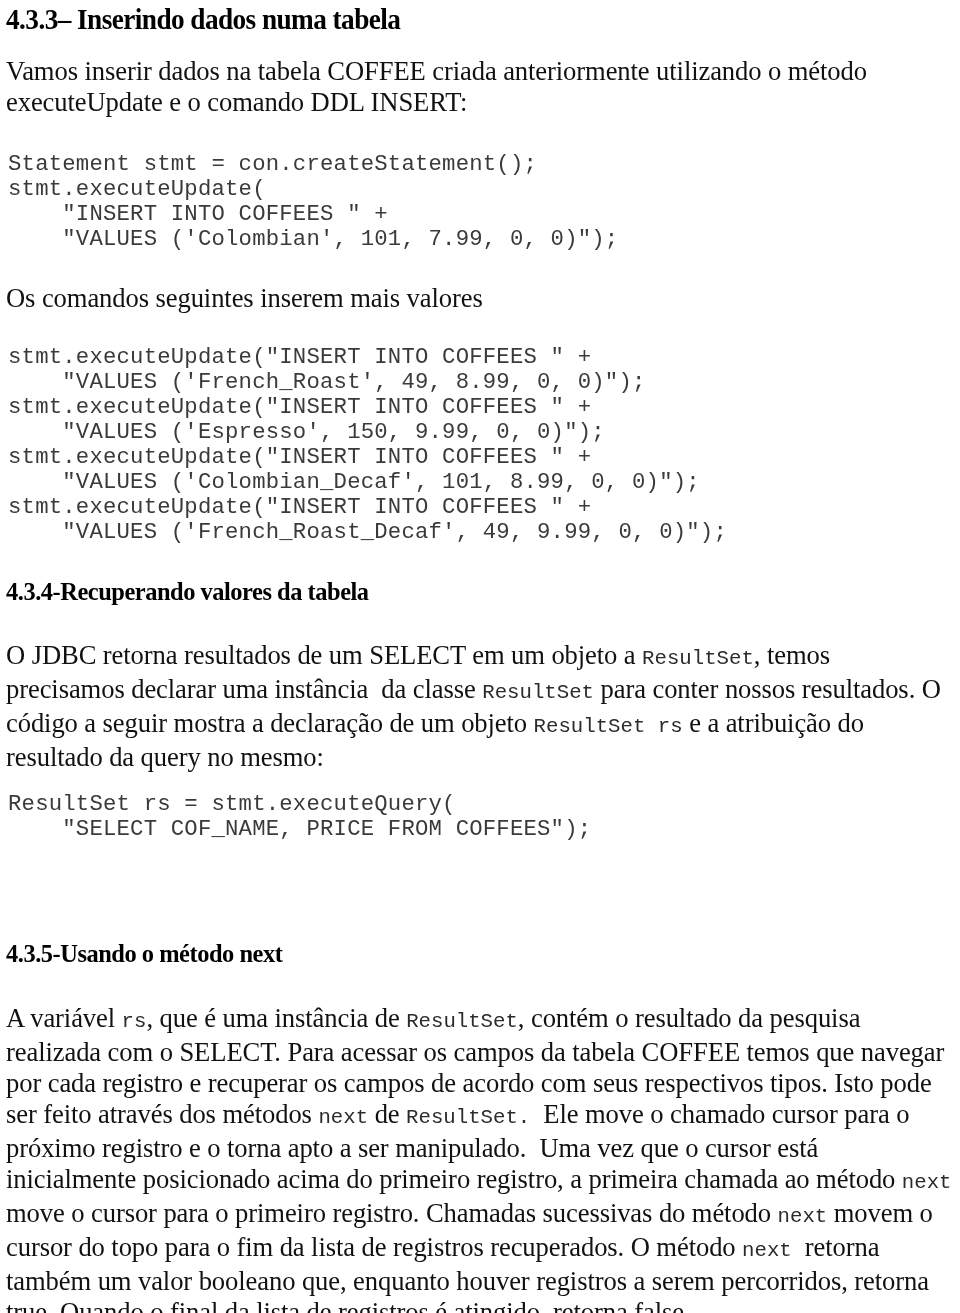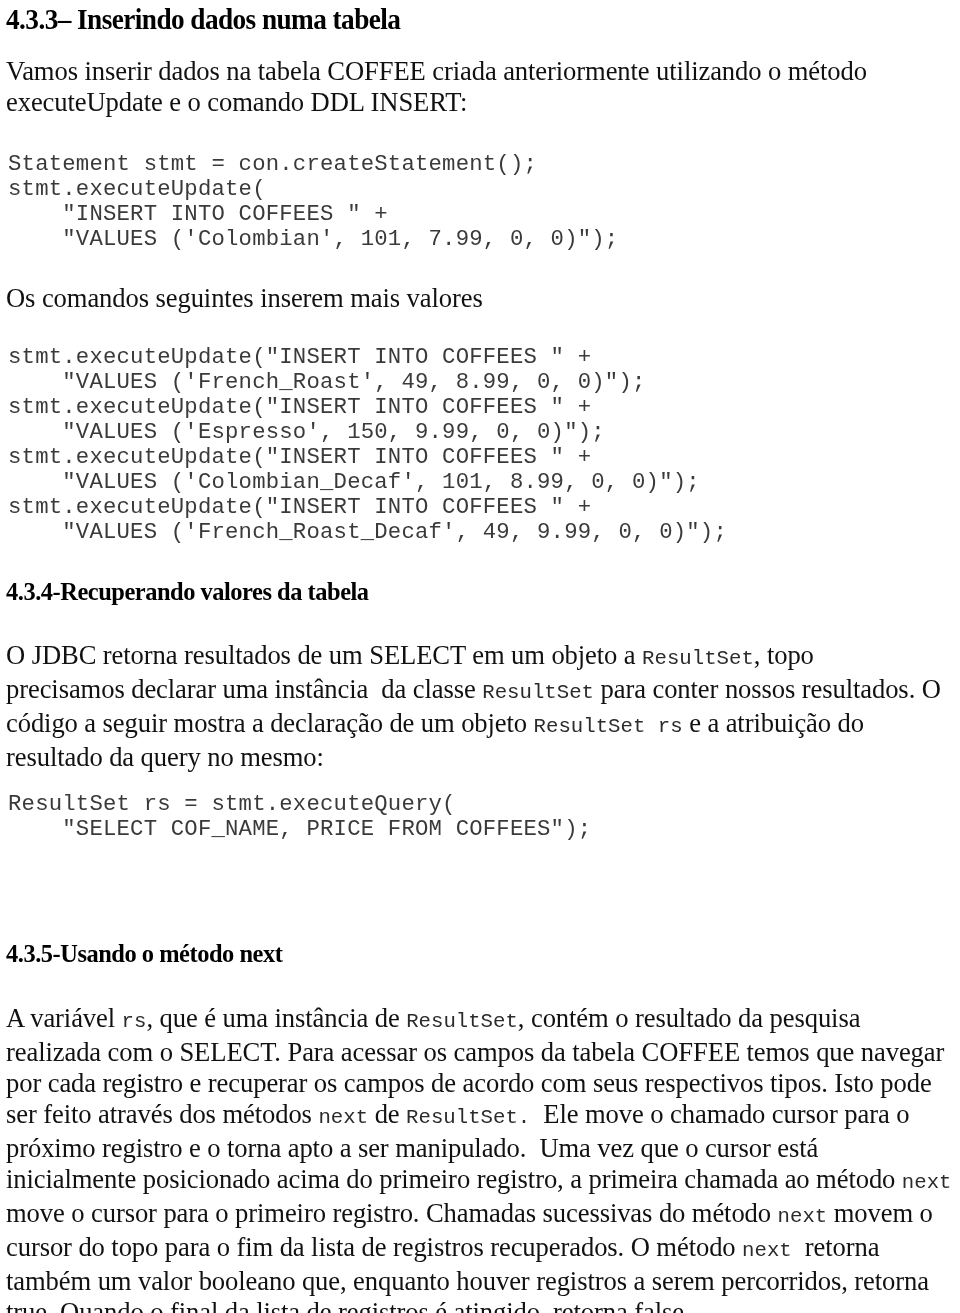--- a/index.html
+++ b/index.html
@@ -118,21 +118,21 @@
 stmt.executeUpdate("INSERT INTO COFFEES " +
     "VALUES ('Espresso', 150, 9.99, 0, 0)");
 stmt.executeUpdate("INSERT INTO COFFEES " +
     "VALUES ('Colombian_Decaf', 101, 8.99, 0, 0)");
 stmt.executeUpdate("INSERT INTO COFFEES " +
     "VALUES ('French_Roast_Decaf', 49, 9.99, 0, 0)");</pre>
 
   <h2 class="section-heading h-sub abs" id="heading-434">4.3.4-Recuperando valores da tabela</h2>
 
   <p class="prose abs" id="para-resultset">
-    <span class="ln"><span>O JDBC retorna resultados de um SELECT em um objeto a </span><span class="mono">ResultSet</span><span>, topo</span></span>
+    <span class="ln"><span>O JDBC retorna resultados de um SELECT em um objeto a </span><span class="mono">ResultSet</span><span>, temos</span></span>
     <span class="ln"><span>precisamos declarar uma instância  da classe </span><span class="mono">ResultSet</span><span> para conter nossos resultados. O</span></span>
     <span class="ln"><span>código a seguir mostra a declaração de um objeto </span><span class="mono">ResultSet rs</span><span> e a atribuição do</span></span>
     <span class="ln">resultado da query no mesmo:</span>
   </p>
 
   <pre class="code abs" id="code-select">ResultSet rs = stmt.executeQuery(
     "SELECT COF_NAME, PRICE FROM COFFEES");</pre>
 
   <h2 class="section-heading h-sub abs" id="heading-435">4.3.5-Usando o método next</h2>
 

